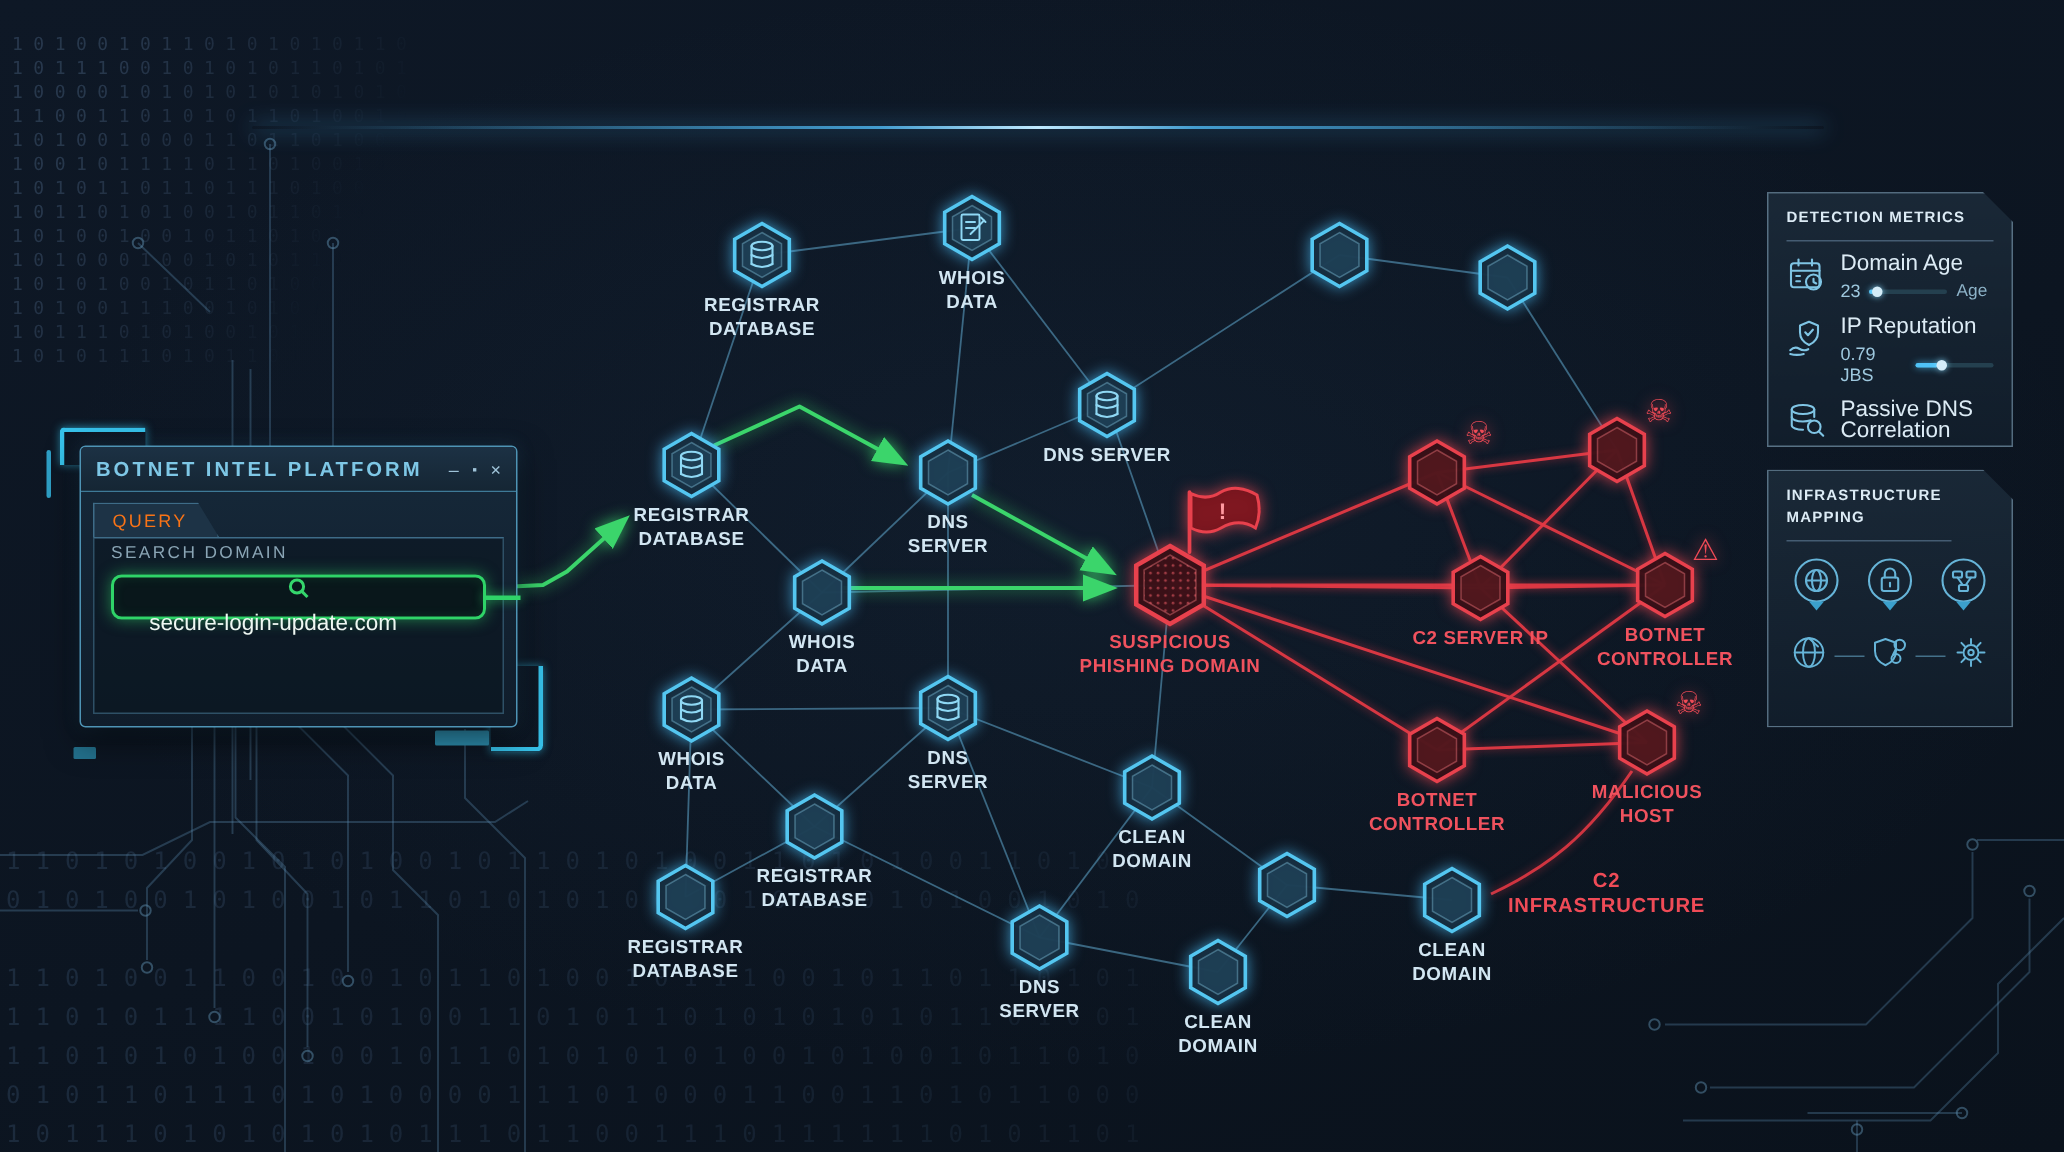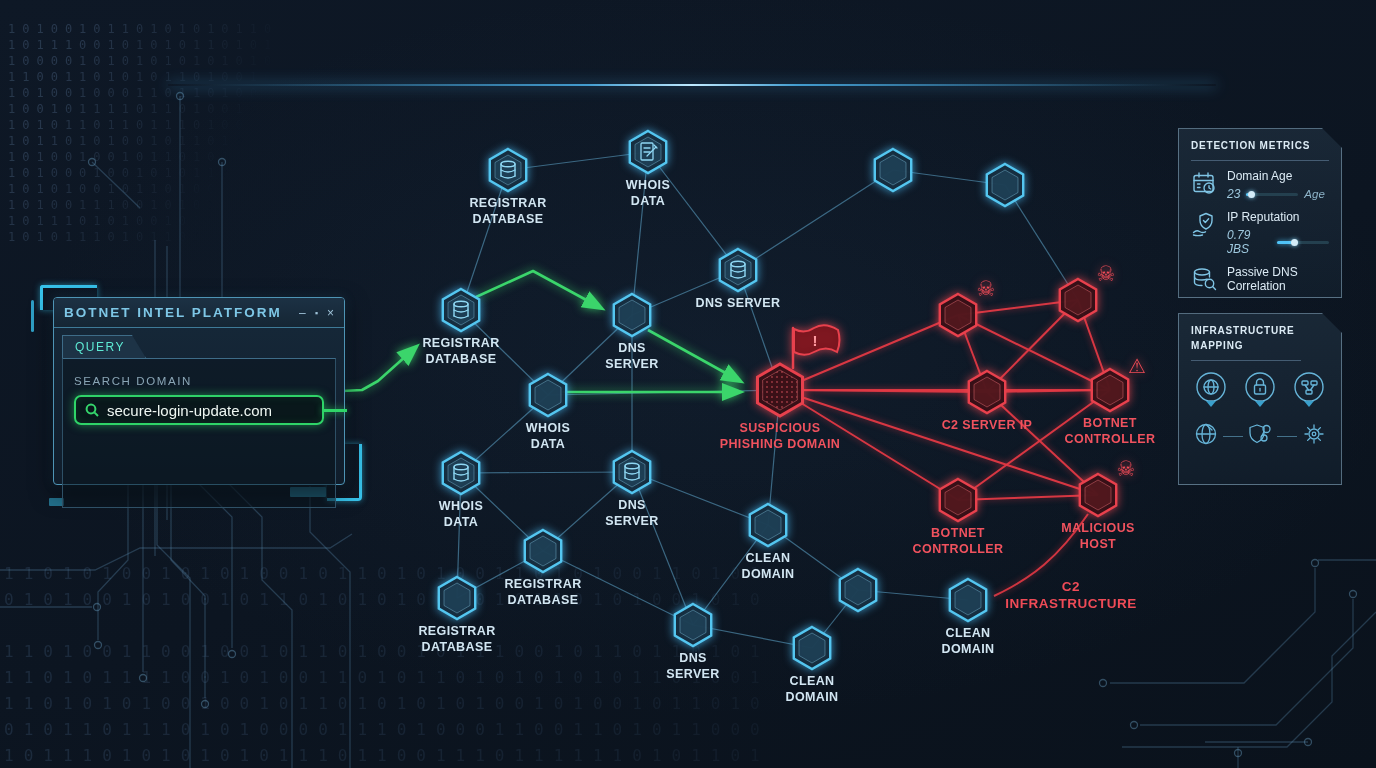--- a/index.html
+++ b/index.html
@@ -38,51 +38,51 @@
     border:1px solid rgba(150,185,210,.5);
     clip-path:polygon(0 0,calc(100% - 20px) 0,100% 20px,100% 100%,0 100%);
     padding:9px 12px;color:#cfe2ee;}
   #detection-panel{top:128px;height:170px;}
   #infra-panel{top:313px;height:172px;}
   .panel-title{font-size:10px;font-weight:bold;letter-spacing:.8px;color:#dcebf5;
     border-bottom:1px solid rgba(125,160,190,.45);padding-bottom:7px;margin-bottom:8px;line-height:15px;}
   .metric{display:flex;gap:9px;margin-bottom:9px;align-items:flex-start;}
   .m-icon{width:27px;flex:0 0 27px;margin-top:1px;}
   .m-icon svg{stroke:#7fc4e4;fill:none;stroke-width:1.4;stroke-linecap:round;stroke-linejoin:round;}
-  .m-label{font-size:12px;color:#dcebf5;line-height:14px;margin-bottom:4px;}
-  .m-row{display:flex;align-items:center;gap:6px;font-style:italic;}
+  .m-label{font-size:15px;color:#dcebf5;line-height:14px;margin-bottom:4px;}
+  .m-row{display:flex;align-items:center;gap:6px;}
   .m-value{font-size:12px;color:#9ec8de;}
   .m-suffix{font-size:11.5px;color:#8db3c8;}
   .slider{position:relative;height:3px;border-radius:2px;background:#24404f;display:inline-block;}
   .slider .fill{position:absolute;left:0;top:0;height:3px;border-radius:2px;background:#4fc3f7;box-shadow:0 0 5px rgba(79,195,247,.8);}
   .slider .knob{position:absolute;top:-2px;width:7px;height:7px;border-radius:50%;background:#d4ecf8;box-shadow:0 0 4px rgba(140,220,255,.9);}
   .pin-row{display:flex;justify-content:space-between;padding:2px 2px 4px;}
   .pin svg{stroke:#66b4d8;fill:none;stroke-width:1.4;stroke-linecap:round;stroke-linejoin:round;}
   .chain-row{display:flex;align-items:center;justify-content:space-between;padding:0 2px;}
   .chain-icon svg{stroke:#66b4d8;fill:none;stroke-width:1.3;stroke-linecap:round;stroke-linejoin:round;}
   .chain-dash{flex:1;height:0;border-top:1.5px solid rgba(110,180,215,.55);margin:0 4px;}
   
   #platform-window{position:absolute;left:53px;top:297px;width:290px;height:186px;border-radius:4px;
     background:linear-gradient(#16293a,#101d2b);border:1px solid #4e94b5;
     box-shadow:0 8px 22px rgba(0,0,0,.55),0 0 12px rgba(60,150,200,.18);}
   .titlebar{height:29px;display:flex;align-items:center;padding:0 10px;border-radius:3px 3px 0 0;
     background:linear-gradient(#1c3144,#152634);border-bottom:1px solid #3e7a97;}
   .titlebar-text{flex:1;color:#7ec7e6;font-size:13.5px;font-weight:bold;letter-spacing:2px;}
   .win-controls{display:flex;gap:9px;align-items:center;color:#9fc3d8;}
   .win-btn{font-size:12px;line-height:12px;cursor:default;}
   .win-btn.sq{font-size:9px;}
-  .tab{display:inline-block;margin:7px 0 0 8px;background:#1d3346;color:#5eead4;
+  .tab{display:inline-block;margin:7px 0 0 8px;background:#1d3346;color:#f97316;
     font-size:12px;letter-spacing:1.5px;padding:4px 20px 4px 12px;border:1px solid #3e6c88;border-bottom:none;
     clip-path:polygon(0 0,calc(100% - 14px) 0,100% 100%,0 100%);}
-  .query-box{margin:0 8px;height:150px;border:1px solid #2e5066;border-top:1px solid #3e6c88;
-    background:rgba(9,20,30,.55);padding:14px 11px;box-sizing:border-box;}
+  .query-box{margin:0 8px;height:118px;border:1px solid #2e5066;border-top:1px solid #3e6c88;
+    background:rgba(9,20,30,.55);padding:2px 11px;box-sizing:border-box;}
   .search-label{font-size:11.5px;color:#8aa5b5;letter-spacing:1.6px;margin:2px 0 8px;}
   .search-field{position:relative;display:flex;align-items:center;gap:8px;height:30px;box-sizing:border-box;
     border:2px solid #2fd468;border-radius:7px;background:rgba(8,22,18,.55);padding:0 9px;
-    box-shadow:0 0 10px rgba(47,212,104,.55),inset 0 0 8px rgba(47,212,104,.12);}
+    box-shadow:0 0 10px rgba(47,212,104,.55),inset 0 0 8px rgba(47,212,104,.12);flex-direction:column;}
   .search-field::after{content:"";position:absolute;right:-25px;top:50%;margin-top:-1.5px;width:25px;height:3px;
     background:#2fd468;box-shadow:0 0 7px rgba(47,212,104,.8);}
   .search-field svg{stroke:#35d66c;fill:none;stroke-width:2;flex:0 0 auto;}
   .search-field input{flex:1;background:transparent;border:none;outline:none;color:#eef7f2;
     font-size:15px;font-family:"Liberation Sans",sans-serif;padding:0;}
   
   .brk{position:absolute;}
   .brk-tl{left:40px;top:285px;width:54px;height:22px;border-left:3px solid #37c2ea;border-top:3px solid #37c2ea;
     border-radius:3px 0 0 0;box-shadow:0 0 6px rgba(55,194,234,.6);}
   .brk-tick{left:31px;top:300px;width:3px;height:32px;background:#2e9ec4;border-radius:2px;}

